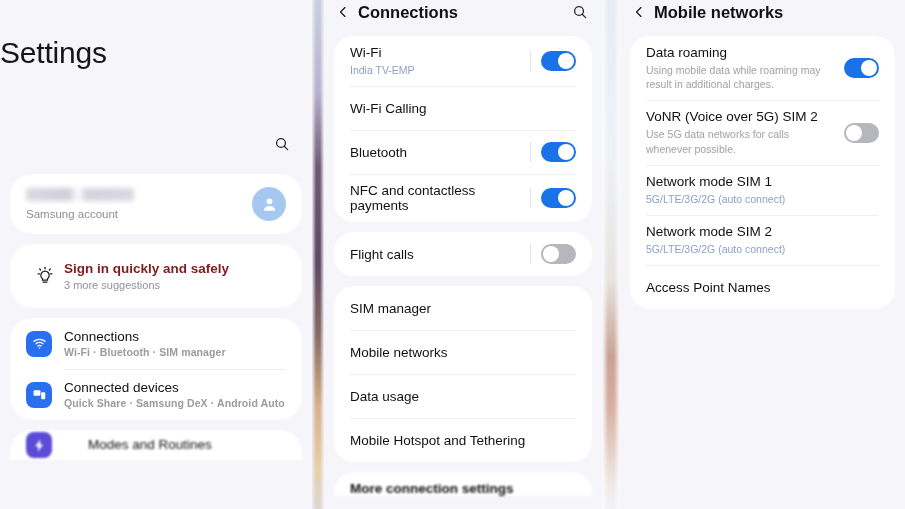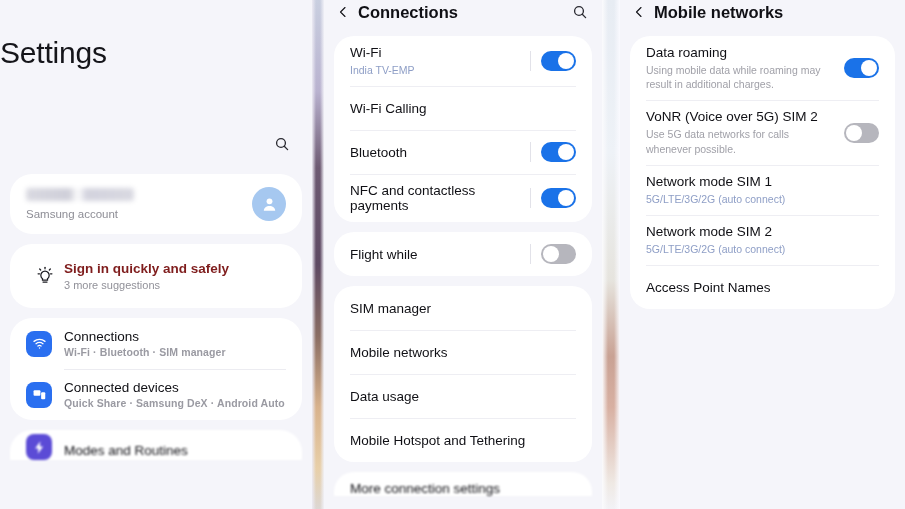--- a/index.html
+++ b/index.html
@@ -108,21 +108,21 @@
   }
   .sq-ico {
     width: 26px; height: 26px; border-radius: 8px;
     display: flex; align-items: center; justify-content: center;
     flex: none; margin-right: 12px;
   }
   .sq-ico svg { width: 15px; height: 15px; }
   .menu-title { font-size: 13.5px; color: #101015; margin-bottom: 2px; }
   .menu-sub { font-size: 10.5px; color: #9a9aa2; letter-spacing: .1px; font-weight: bold; }
   .cut-card { border-radius: 22px 22px 0 0; padding-bottom: 0; }
-  .cut-row { height: 30px; overflow: hidden; align-items: flex-end; }
+  .cut-row { height: 30px; overflow: hidden; align-items: center; gap: 24px; }
   .blurry { filter: blur(0.9px); }
 
   
   .sub-head {
     display: flex; align-items: center;
     height: 24px; padding: 0 14px 0 8px;
     background: #f5f5fa;
   }
   .back-ico { width: 22px; height: 22px; flex: none; display:flex; align-items:center; justify-content:center; }
   .back-ico svg { width: 12px; height: 14px; }
@@ -161,21 +161,21 @@
   }
   .toggle.on  { background: #1a72e8; }
   .toggle.off { background: #b6b6bd; }
   .toggle .knob {
     position: absolute; top: 2px; width: 16px; height: 16px;
     border-radius: 50%; background: #ffffff;
   }
   .toggle.on  .knob { right: 2px; }
   .toggle.off .knob { left: 2px; }
 
-  .group.clipped { border-radius: 20px 20px 0 0; }
+  .group.clipped { border-radius: 20px 20px 0 0; font-weight: bold; }
   .clip-row { min-height: 22px; padding-top: 9px; padding-bottom: 0; overflow: hidden; }
 </style>
 </head>
 <body>
 
 <div class="stage">
 
   <div class="panel panel-left">
 
     <div class="settings-title">Settings</div>
@@ -333,21 +333,21 @@
             <span class="knob"></span>
           </div>
         </div>
       </div>
 
     </div>
 
     <div class="group">
       <div class="li">
         <div class="li-txt">
-          <div class="li-title">Flight while</div>
+          <div class="li-title">Flight calls</div>
         </div>
         <div class="toggle-wrap">
           <div class="tog-div"></div>
           <div class="toggle off">
             <span class="knob"></span>
           </div>
         </div>
       </div>
     </div>
 

